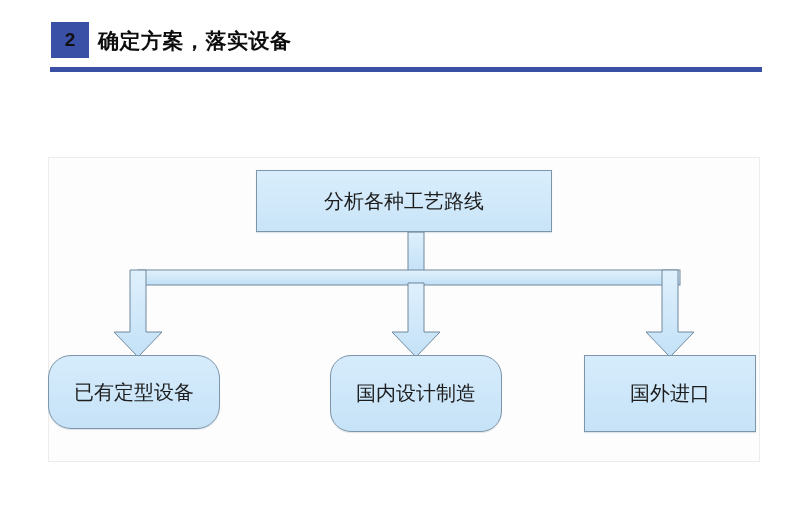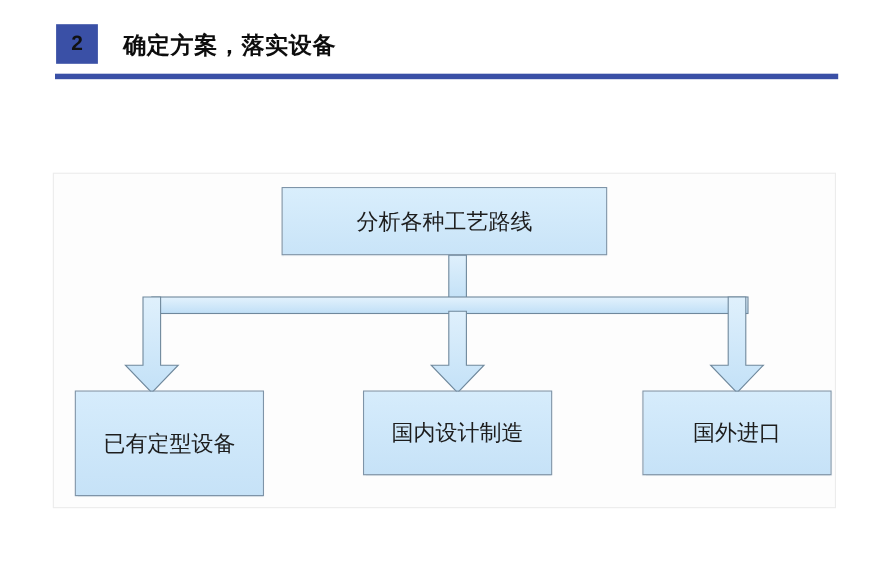--- a/index.html
+++ b/index.html
@@ -35,21 +35,21 @@
     font-size: 19px;
     font-weight: bold;
     display: flex;
     align-items: center;
     justify-content: center;
     letter-spacing: 0;
     font-family: "Liberation Sans", sans-serif;
   }
   #page-title {
     position: absolute;
-    left: 112px;
+    left: 98px;
     top: 24px;
     height: 34px;
     display: flex;
     align-items: center;
     font-size: 21px;
     font-weight: bold;
     color: #0d0d0d;
     letter-spacing: 0.5px;
     white-space: nowrap;
     font-family: "Liberation Sans", "DejaVu Sans", sans-serif;
@@ -95,34 +95,36 @@
 
   #node-top {
     left: 256px;
     top: 170px;
     width: 296px;
     height: 62px;
     font-size: 20px;
     background: linear-gradient(180deg,#d9eefc 0%, #c9e4f8 100%);
   }
   #node-existing {
-    left: 68px;
+    left: 48px;
     top: 355px;
     width: 172px;
-    height: 96px;
+    height: 74px;
     font-size: 20px;
     background: linear-gradient(180deg,#d6ecfc 0%, #c6e2f7 100%);
+    border-radius: 23px;
   }
   #node-domestic {
     left: 330px;
     top: 355px;
     width: 172px;
     height: 77px;
     font-size: 20px;
     background: linear-gradient(180deg,#d6ecfc 0%, #c6e2f7 100%);
+    border-radius: 21px;
   }
   #node-import {
     left: 584px;
     top: 355px;
     width: 172px;
     height: 77px;
     font-size: 20px;
     background: linear-gradient(180deg,#d6ecfc 0%, #c6e2f7 100%);
     justify-content: center;
   }

